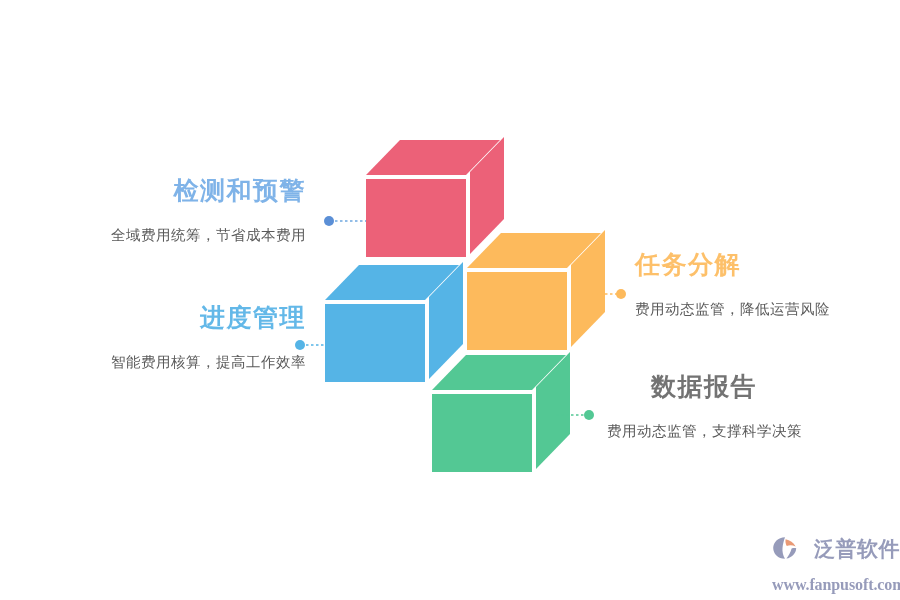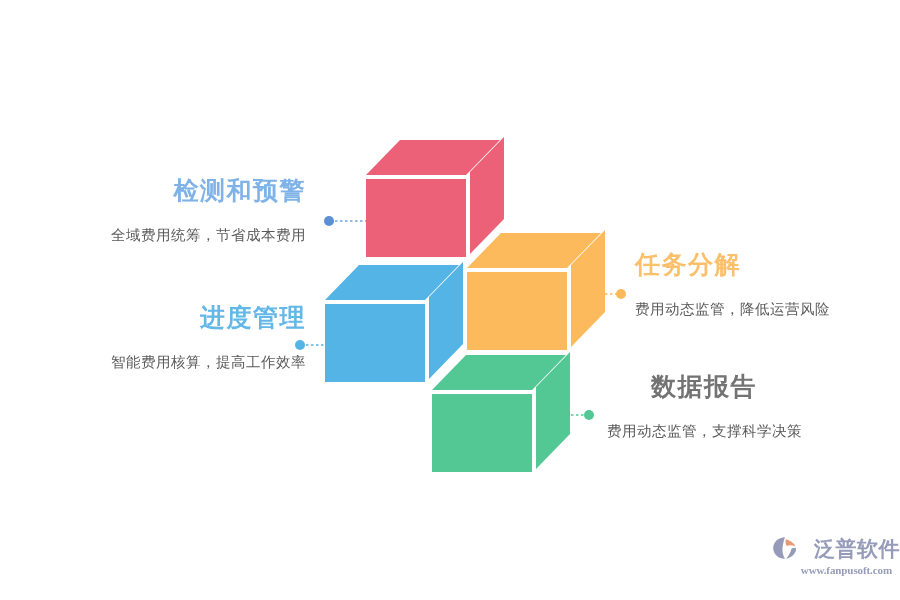--- a/index.html
+++ b/index.html
@@ -81,22 +81,22 @@
   #wm-mark { flex: 0 0 auto; }
   #wm-name {
     font-size: 21px;
     font-weight: bold;
     color: #8e93b5;
     letter-spacing: 0.5px;
     line-height: 1;
     white-space: nowrap;
   }
   #wm-url {
-    margin-top: 4px;
-    font-size: 11px;
+    margin-top: 16px;
+    font-size: 16px;
     font-weight: bold;
     color: #8e93b5;
     font-family: "Liberation Serif", "DejaVu Serif", serif;
     letter-spacing: -0.1px;
     white-space: nowrap;
     text-align: right;
   }
 </style>
 </head>
 <body>

